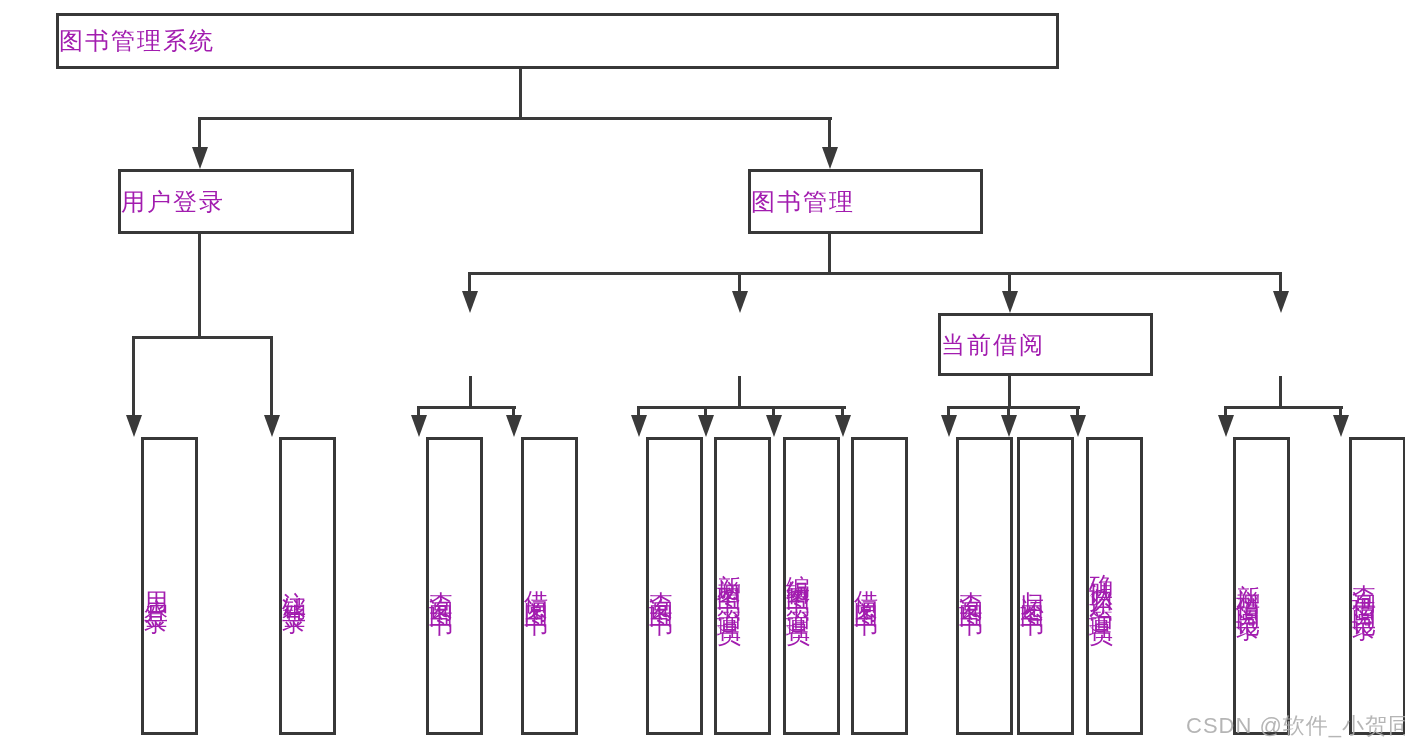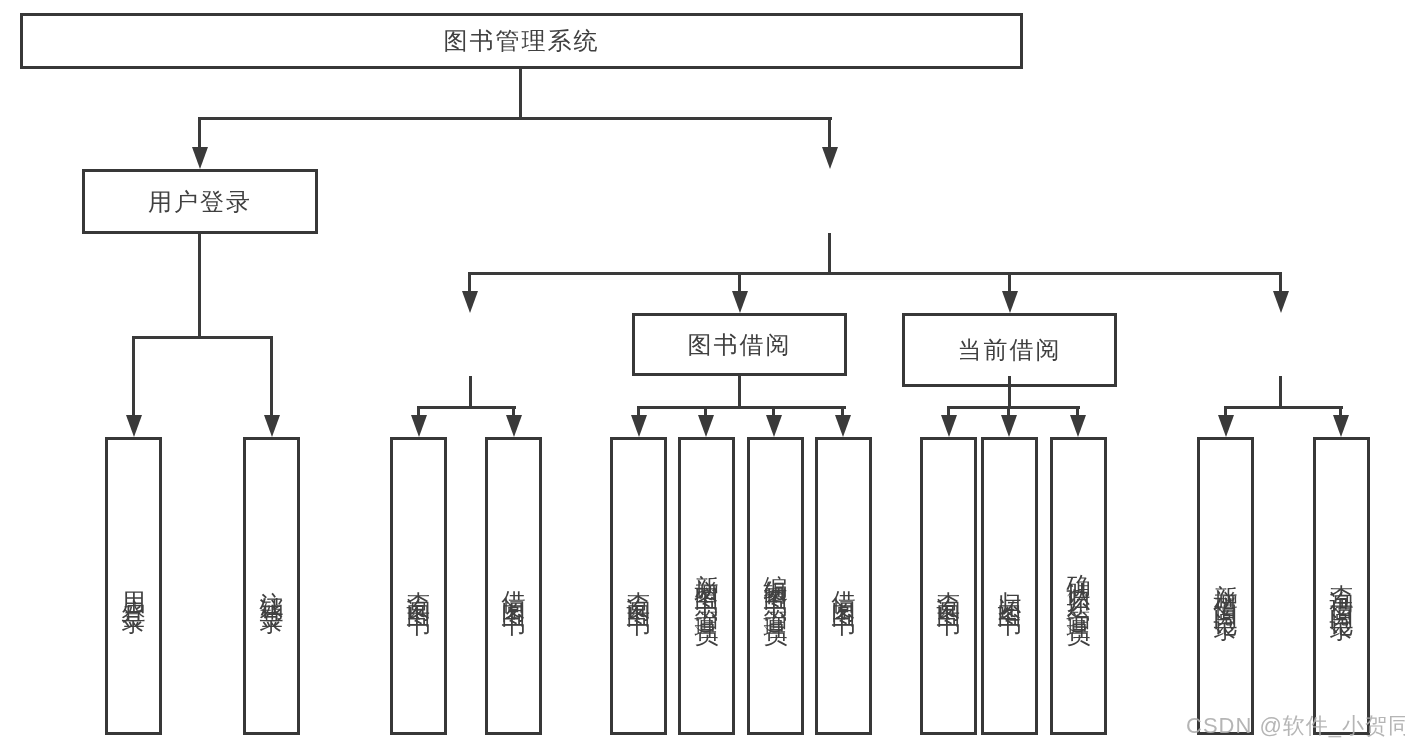--- a/index.html
+++ b/index.html
@@ -2,21 +2,21 @@
 <html><head>
 <meta charset="utf-8">
 <style>
   html,body{margin:0;padding:0;background:#fff;}
   #canvas{
     position:relative;width:1405px;height:747px;background:#fff;overflow:hidden;
     font-family:"Liberation Sans","DejaVu Sans",sans-serif;
   }
   .box{
     position:absolute;border:3px solid #383838;background:#fff;box-sizing:border-box;
-    display:flex;align-items:center;justify-content:center;color:#404040;
+    display:flex;align-items:center;color:#a21caf;margin-left:36px;
   }
   .h-label{font-size:24px;letter-spacing:2px;white-space:nowrap;}
   .v-label{
     writing-mode:vertical-rl;text-orientation:mixed;
     font-size:24px;letter-spacing:7px;line-height:1;white-space:nowrap;
   }
   .line{position:absolute;background:#3a3a3a;}
   .arrow-down{
     position:absolute;width:0;height:0;
     border-left:8px solid transparent;border-right:8px solid transparent;
@@ -32,25 +32,25 @@
 
 <div id="canvas">
 
   <div class="box" style="left:20px;top:13px;width:1003px;height:56px;">
     <span class="h-label">图书管理系统</span>
   </div>
 
   <div class="box" style="left:82px;top:169px;width:236px;height:65px;">
     <span class="h-label">用户登录</span>
   </div>
+  <div class="box" style="left:712px;top:169px;width:235px;height:65px;">
+    <span class="h-label">图书管理</span>
+  </div>
 
-  <div class="box" style="left:632px;top:313px;width:215px;height:63px;">
-    <span class="h-label">图书借阅</span>
-  </div>
-  <div class="box" style="left:902px;top:313px;width:215px;height:74px;">
+  <div class="box" style="left:902px;top:313px;width:215px;height:63px;">
     <span class="h-label">当前借阅</span>
   </div>
 
   <div class="box" style="left:105px;top:437px;width:57px;height:298px;">
     <span class="v-label">用户登录</span>
   </div>
   <div class="box" style="left:243px;top:437px;width:57px;height:298px;">
     <span class="v-label">注销登录</span>
   </div>
   <div class="box" style="left:390px;top:437px;width:57px;height:298px;">

